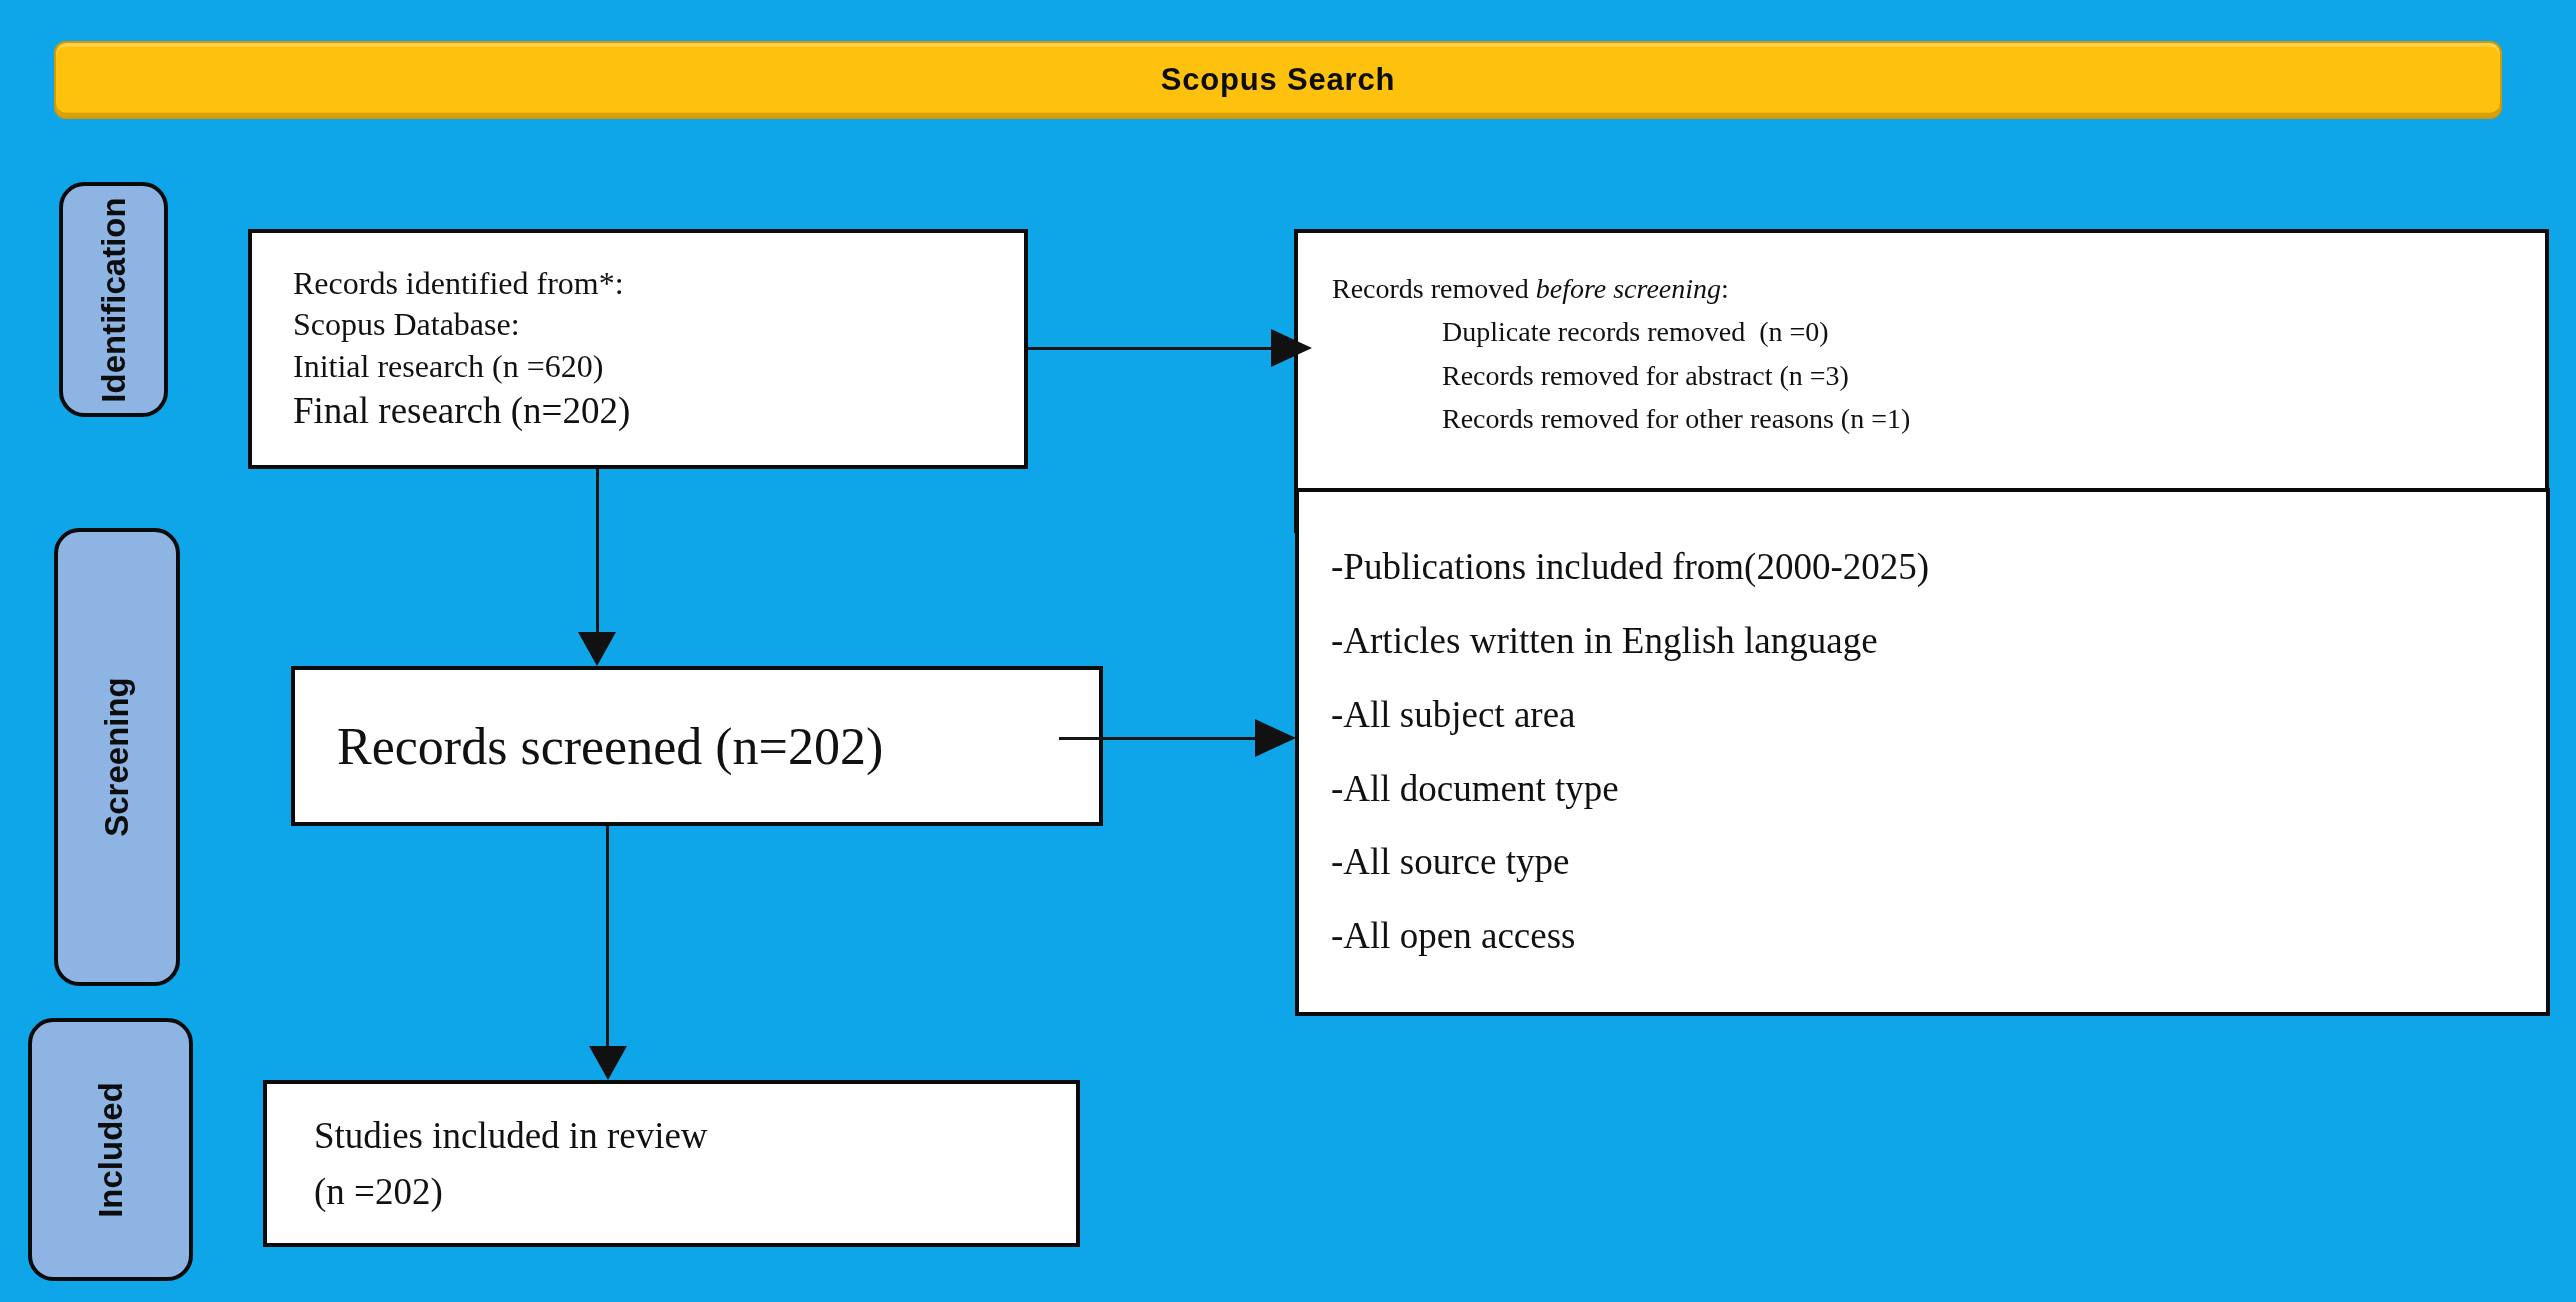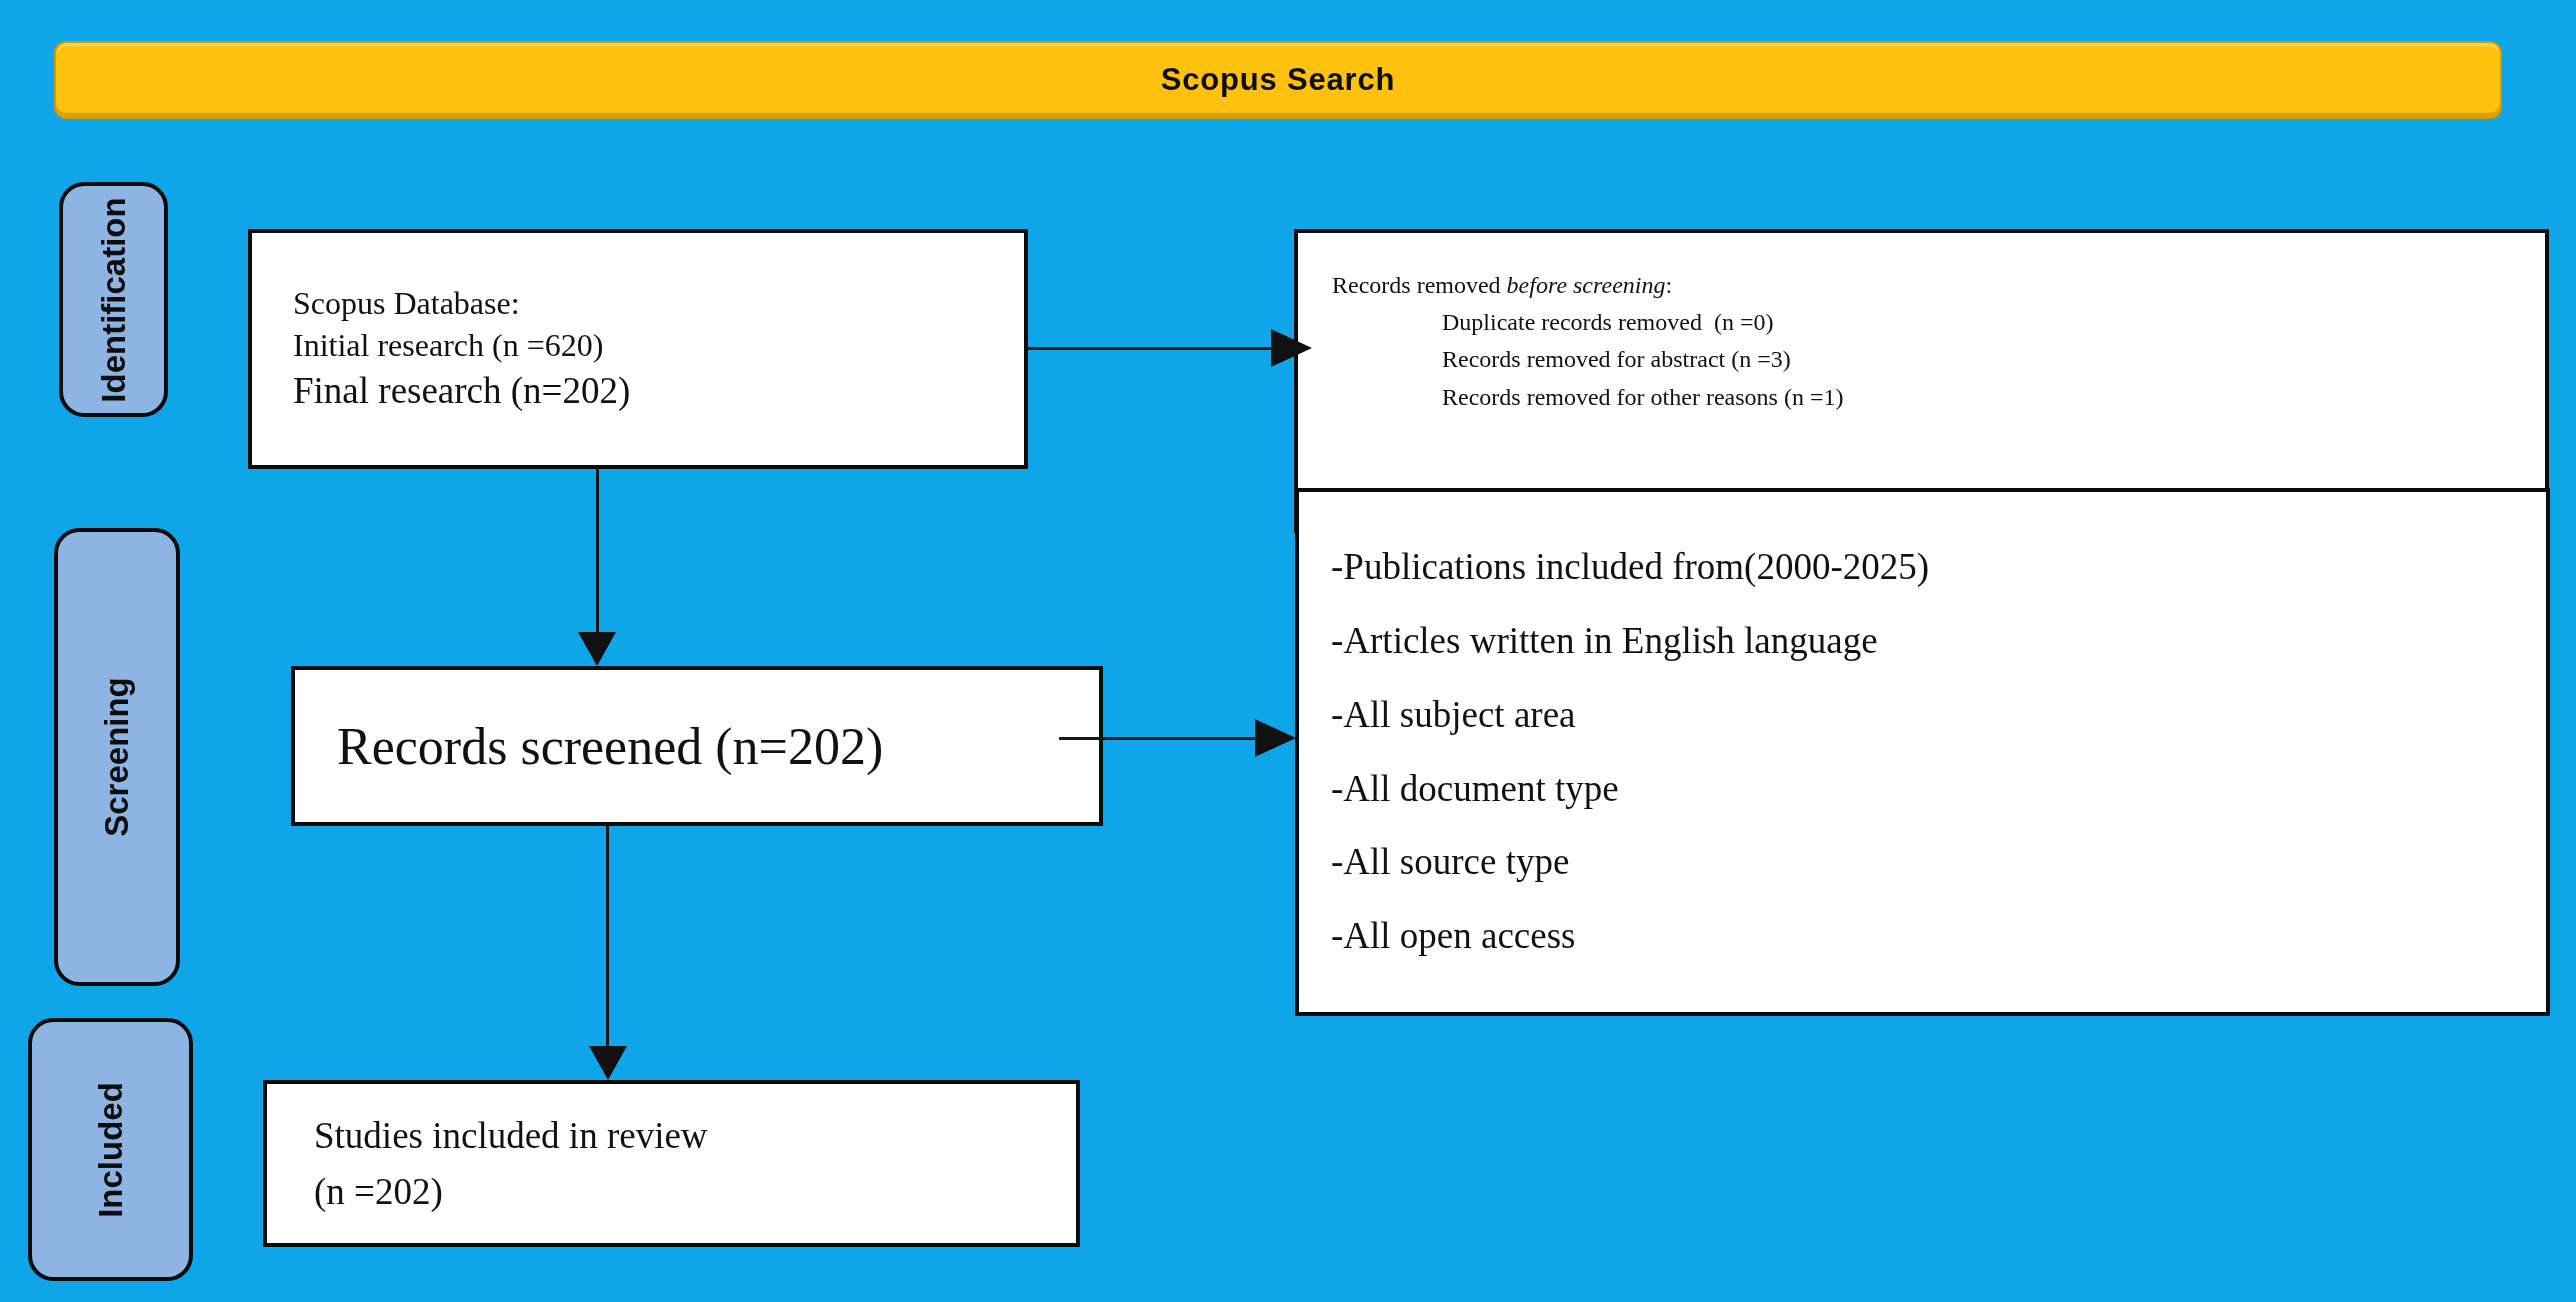--- a/index.html
+++ b/index.html
@@ -65,21 +65,21 @@
 
   #box-identified {
     left: 248px; top: 229px; width: 780px; height: 240px;
     display: flex; flex-direction: column; justify-content: center;
     padding-left: 41px; font-size: 32px; line-height: 1.3;
   }
   #box-identified .emph { font-size: 37px; }
 
   #box-removed {
     left: 1294px; top: 229px; width: 1255px; height: 304px;
-    padding: 34px 13.6px 0 34px; font-size: 24px; line-height: 1.55;
+    padding: 34px 13.6px 0 34px; font-size: 28px; line-height: 1.55;
   }
   #box-removed .indented { margin-left: 110px; }
   #box-removed .it { font-style: italic; }
 
   #box-screened {
     left: 247px; top: 666px; width: 812px; height: 160px;
     display: flex; align-items: center;
     padding-left: 42px; font-size: 52px; margin-left: 44px;
   }
 
@@ -131,20 +131,21 @@
     <span class="stage-label">Identification</span>
   </div>
   <div class="stage" id="stage-screening">
     <span class="stage-label">Screening</span>
   </div>
   <div class="stage" id="stage-included">
     <span class="stage-label">Included</span>
   </div>
 
   <div class="wbox" id="box-identified">
+    <div class="bline">Records identified from*:</div>
     <div class="bline">Scopus Database:</div>
     <div class="bline">Initial research (n =620)</div>
     <div class="bline emph">Final research (n=202)</div>
   </div>
 
   <div class="wbox" id="box-removed">
     <div class="bline"><span>Records removed </span><span class="it">before screening</span><span>:</span></div>
     <div class="bline indented">Duplicate records removed  (n =0)</div>
     <div class="bline indented">Records removed for abstract (n =3)</div>
     <div class="bline indented">Records removed for other reasons (n =1)</div>

